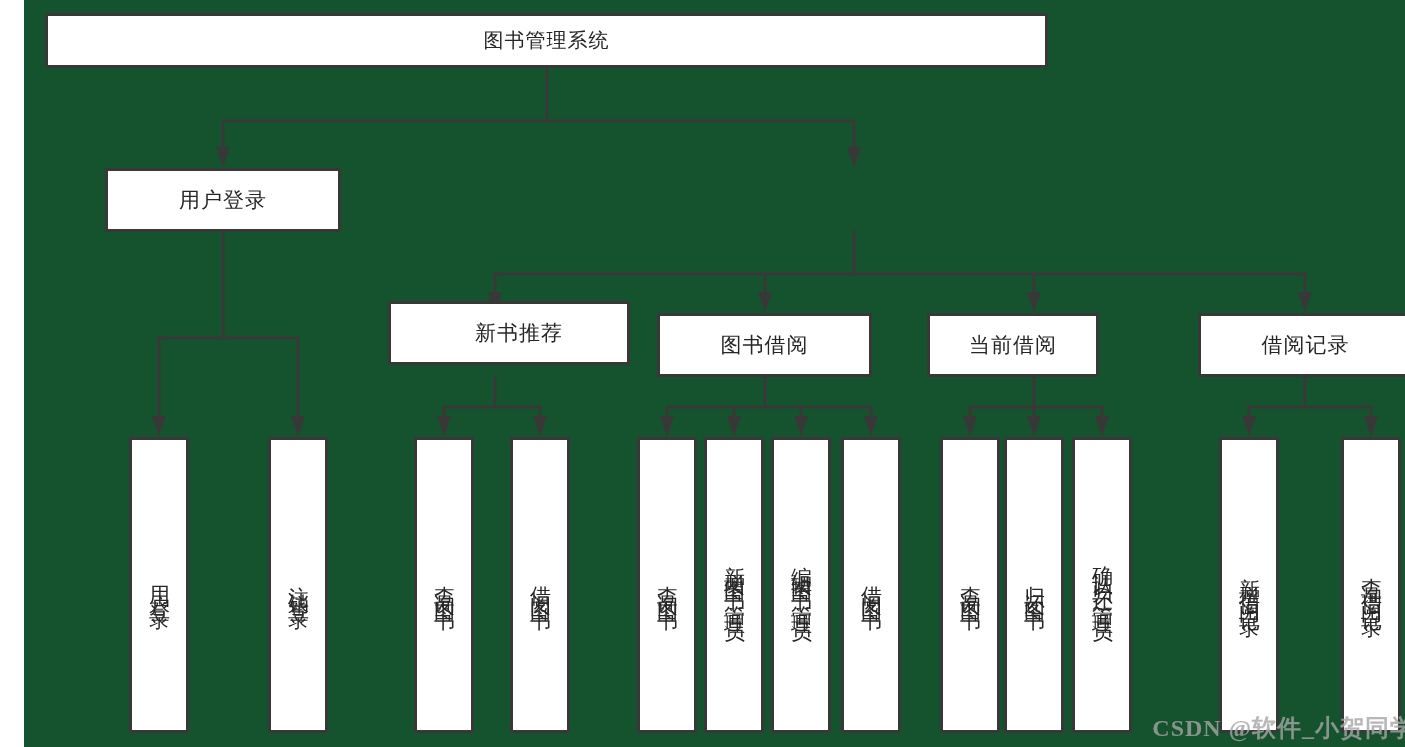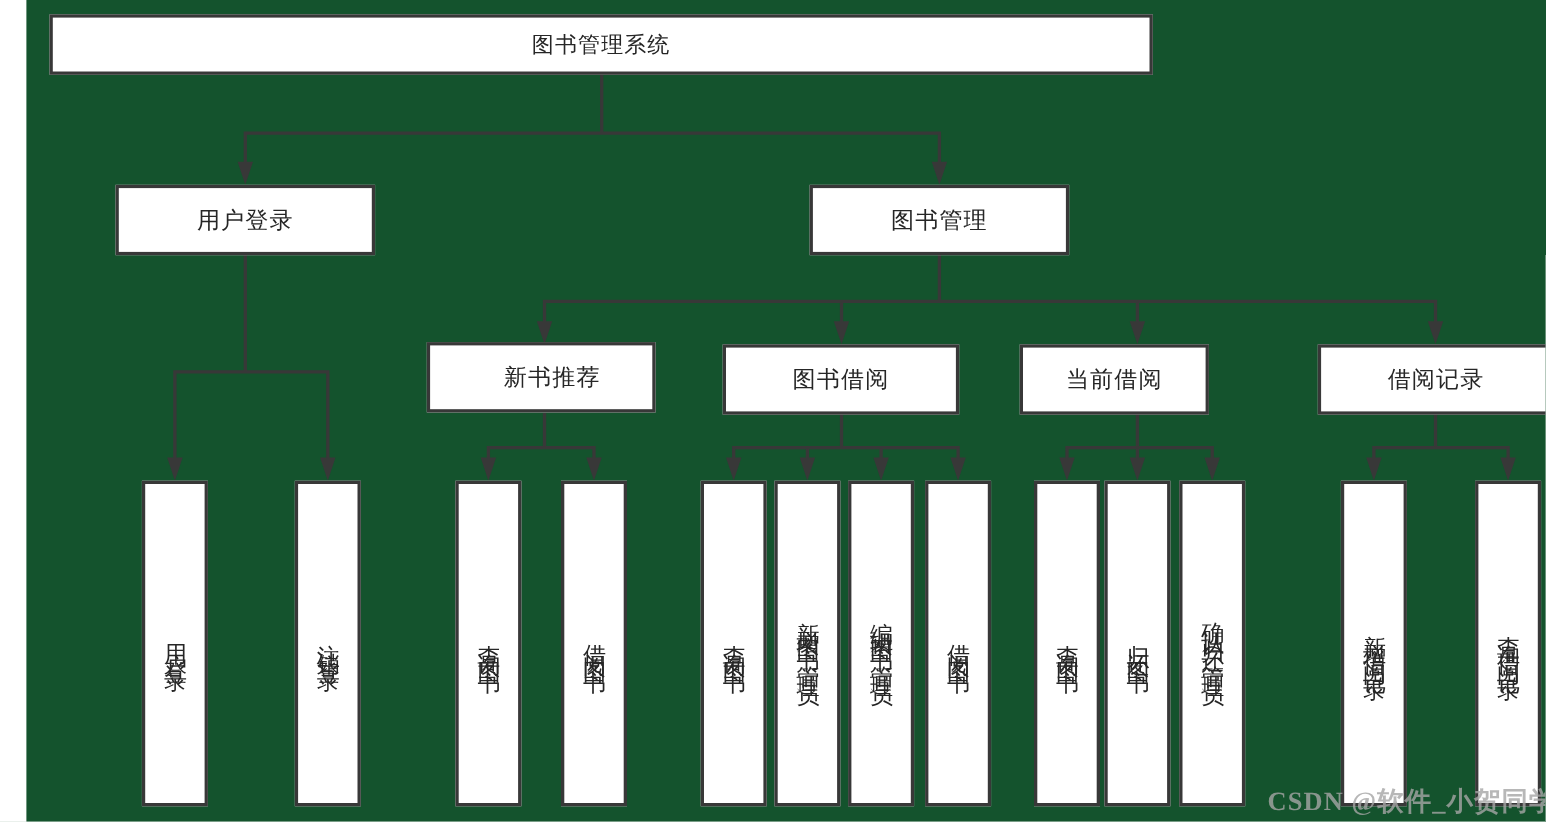--- a/index.html
+++ b/index.html
@@ -110,25 +110,22 @@
     </g>
   </svg>
 
   <div class="node root" style="left:21px; top:13px; width:1003px; height:55px;">
     <span>图书管理系统</span>
   </div>
 
   <div class="node lvl" style="left:81px; top:168px; width:236px; height:64px;">
     <span>用户登录</span>
   </div>
-  <div class="node lvl" style="left:712px; top:168px; width:236px; height:64px;">
-    <span>图书管理</span>
-  </div>
 
-  <div class="node lvl" style="left:364px; top:311px; width:208px; height:64px;padding-left:20px;">
+  <div class="node lvl" style="left:364px; top:301px; width:242px; height:64px;padding-left:20px;">
     <span>新书推荐</span>
   </div>
   <div class="node lvl" style="left:633px; top:313px; width:215px; height:64px;">
     <span>图书借阅</span>
   </div>
   <div class="node lvl" style="left:903px; top:313px; width:172px; height:64px;">
     <span>当前借阅</span>
   </div>
   <div class="node lvl" style="left:1174px; top:313px; width:215px; height:64px;">
     <span>借阅记录</span>

